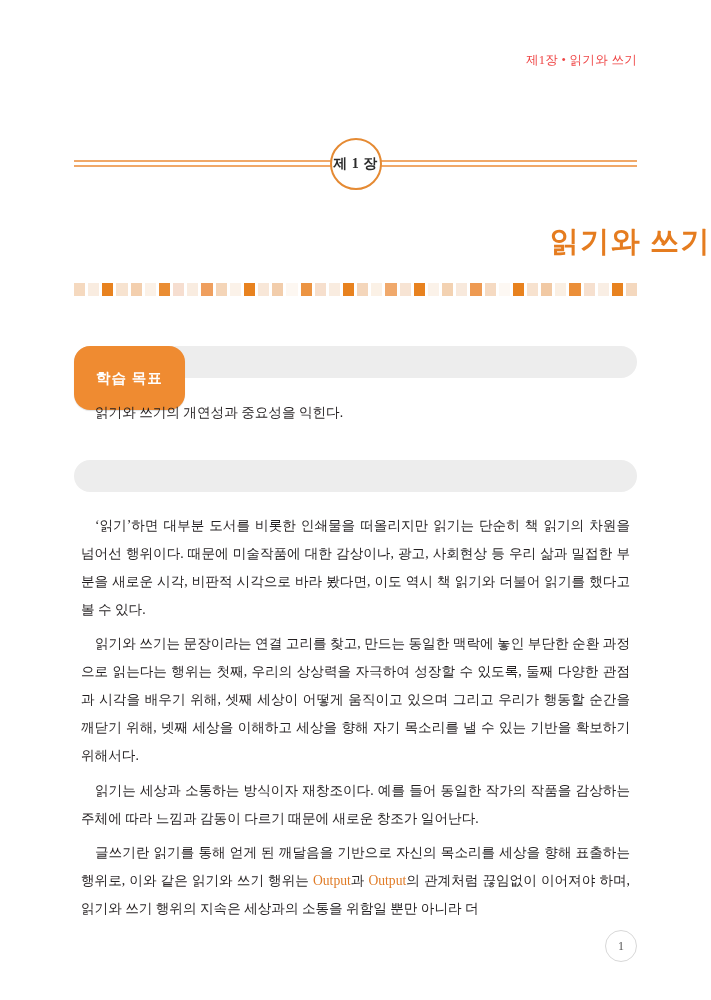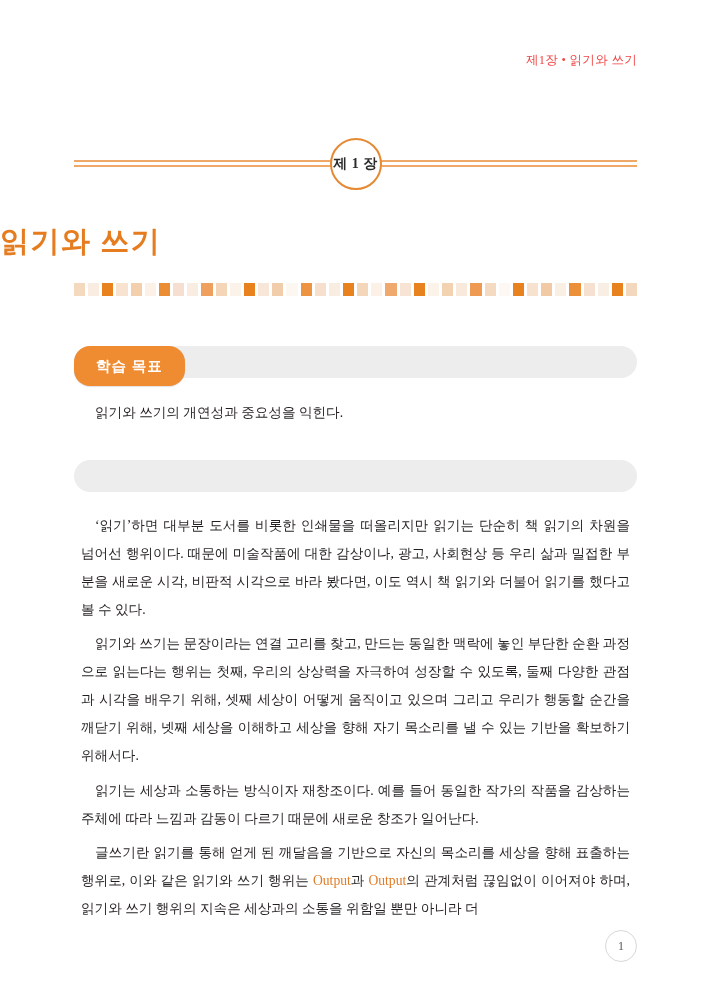--- a/index.html
+++ b/index.html
@@ -82,21 +82,21 @@
     color: #2b2b2b;
     letter-spacing: 0.5px;
   }
 
   
   .chapter-title {
     position: absolute;
     top: 222px;
     left: 0;
     right: 0;
-    text-align: left;
+    text-align: right;
     font-size: 29px;
     font-weight: bold;
     color: #e57c1f;
     letter-spacing: 1.5px;
   }
 
   
   .dash-bar {
     position: absolute;
     top: 283px;
@@ -124,21 +124,21 @@
     left: 0; right: 0; top: 0;
     height: 32px;
     background: #ededed;
     border-radius: 16px;
   }
   .section-head .pill {
     position: absolute;
     left: 0;
     top: 0;
     height: 32px;
-    padding: 4px 22px;
+    padding: 16px 22px;
     background: #ef8b31;
     border-radius: 16px;
     color: #ffffff;
     font-size: 14.5px;
     font-weight: bold;
     display: flex;
     align-items: center;
     letter-spacing: 1px;
     box-shadow: 0 1px 1px rgba(0,0,0,0.12);
   }

